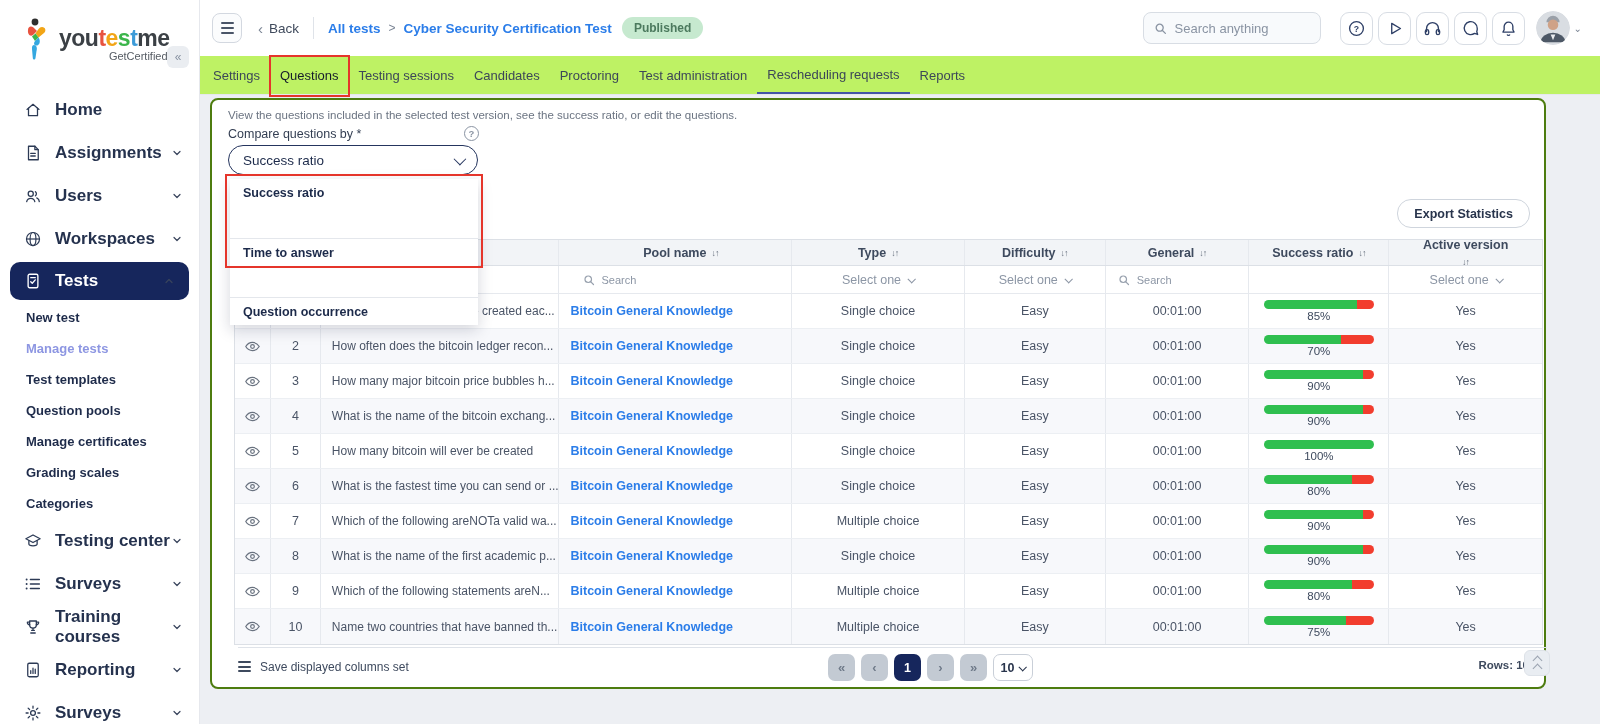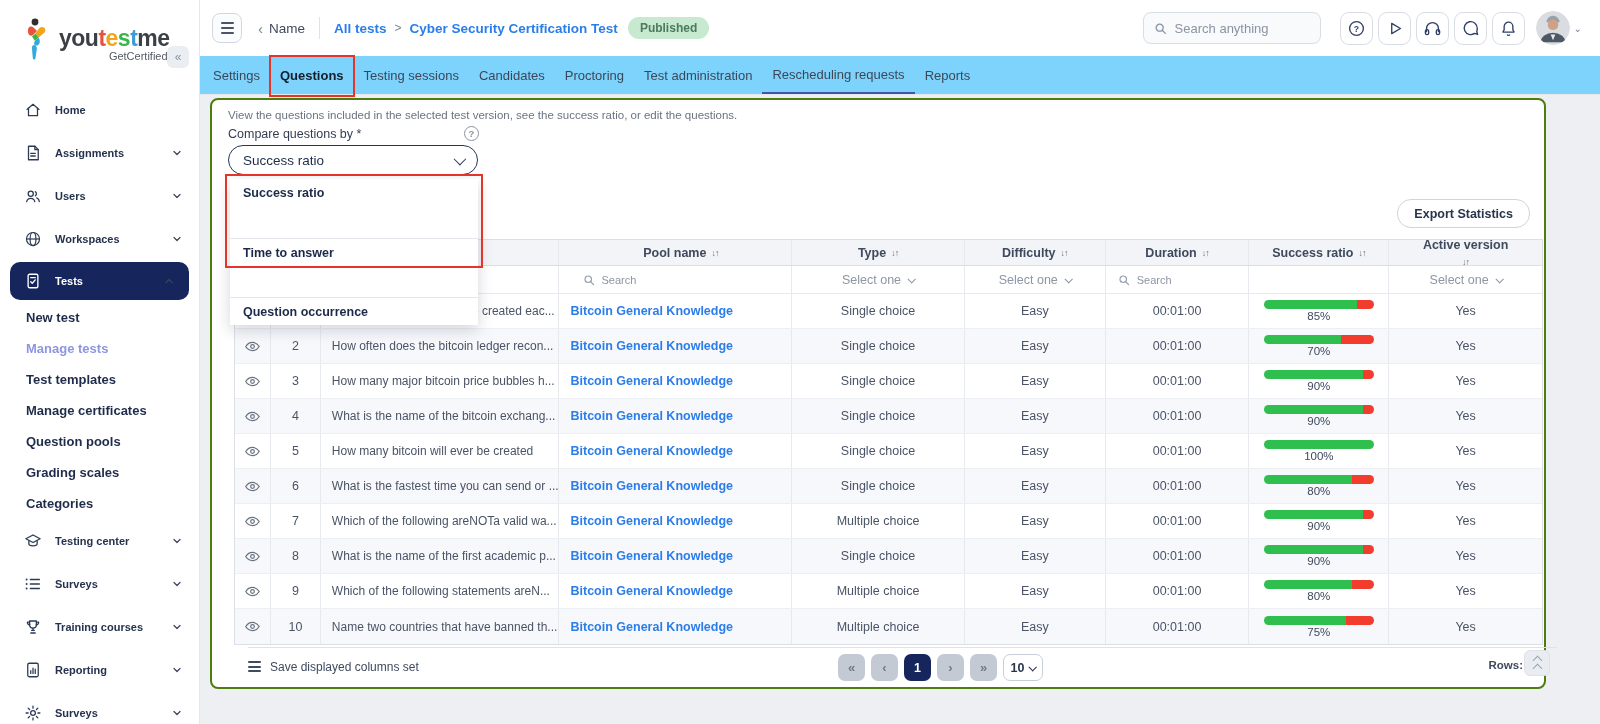--- a/index.html
+++ b/index.html
@@ -12,21 +12,21 @@
   .logo-wrap { position:relative; padding:18px 0 0 22px; height:88px; }
   .logo-row { display:flex; align-items:flex-start; }
   .logo-mark { width:30px; height:44px; margin-right:7px; }
   .logo-text { font-size:23px; font-weight:700; letter-spacing:-0.5px; line-height:40px; }
   .logo-tag { font-size:11px; color:#555b63; text-align:right; margin-top:-8px; padding-right:2px; }
   .collapse-btn { position:absolute; right:10px; top:46px; width:22px; height:22px; background:#eaedf1; border-radius:6px; color:#8a94a3; font-size:12px; display:flex; align-items:center; justify-content:center; cursor:pointer; }
   .snav { margin-top:0; }
   .snav-item { display:flex; align-items:center; height:43px; padding:0 16px 0 24px; cursor:pointer; }
   .snav-icon { width:18px; height:18px; margin-right:13px; display:flex; align-items:center; }
   .snav-icon svg { width:18px; height:18px; }
-  .snav-label { font-size:11px; font-weight:600; color:#25324e; flex:1; }
+  .snav-label { font-size:17px; font-weight:600; color:#25324e; flex:1; }
   .snav-chev { width:12px; height:12px; }
   .snav-item.active { background:#16265c; border-radius:10px; margin:2px 10px; height:38px; padding:0 14px; }
   .snav-item.active .snav-label { color:#fff; }
   .snav-sub { height:31px; display:flex; align-items:center; padding-left:26px; font-size:13px; font-weight:600; color:#1e2b4a; cursor:pointer; }
   .snav-sub.current { color:#8d96e2; }
 
   
   .topbar { position:absolute; left:200px; top:0; width:1400px; height:56px; background:#fff; display:flex; align-items:center; padding:0 18px 0 12px; }
   .hamburger-btn { width:30px; height:30px; border:1px solid #d3d8e0; border-radius:8px; display:flex; flex-direction:column; justify-content:center; align-items:center; gap:3px; cursor:pointer; background:#fbfcfd; }
   .hamburger-btn i { display:block; width:13px; height:2px; background:#4a5568; border-radius:1px; }
@@ -41,23 +41,23 @@
   .search-box svg { margin-right:8px; }
   .search-box input { border:none; outline:none; background:transparent; font-size:13px; color:#3f4a5c; width:130px; font-family:"Liberation Sans",sans-serif; }
   .search-box input::placeholder { color:#8a94a3; }
   .icon-btn { width:33px; height:33px; border:1px solid #d8dde4; border-radius:9px; background:#fff; display:flex; align-items:center; justify-content:center; cursor:pointer; }
   .icon-btn svg { width:19px; height:19px; }
   .avatar-wrap { display:flex; align-items:center; gap:4px; margin-left:6px; cursor:pointer; }
   .avatar { width:34px; height:34px; border-radius:50%; overflow:hidden; }
   .avatar-chev { color:#7a8494; font-size:10px; }
 
   
-  .tabbar { position:absolute; left:200px; top:56px; width:1400px; height:39px; background:#7dd3fc; border-bottom:1px solid #e6e8ec; display:flex; align-items:stretch; padding-left:3px; z-index:4; }
+  .tabbar { position:absolute; left:200px; top:56px; width:1400px; height:39px; background:#bef264; border-bottom:1px solid #e6e8ec; display:flex; align-items:stretch; padding-left:3px; z-index:4; }
   .tab { position:relative; display:flex; align-items:center; padding:0 10px; font-size:13px; color:#3c4758; cursor:pointer; }
-  .tab.active { font-weight:700; color:#161d2b; }
+  .tab.active { font-weight:400; color:#161d2b; }
   .tab.underlined { border-bottom:2px solid #4355a5; }
   .tab-annotation { position:absolute; left:-1px; right:-1px; top:-1px; bottom:-3px; border:2px solid #e5352b; pointer-events:none; }
 
   
   .content { position:absolute; left:200px; top:95px; width:1400px; height:629px; }
   .card { position:absolute; left:10px; top:3px; width:1336px; height:591px; background:#fff; border:2px solid #4d7c0f; border-radius:8px; }
   .panel-desc { position:absolute; left:16px; top:9px; font-size:11.5px; color:#6b7482; }
   .compare-label-row { position:absolute; left:16px; top:27px; display:flex; align-items:center; font-size:12.5px; color:#333e52; }
   .help-dot { position:absolute; left:252px; top:26px; width:15px; height:15px; border:1.3px solid #8a94a3; border-radius:50%; color:#8a94a3; font-size:9.5px; font-weight:700; display:flex; align-items:center; justify-content:center; }
   .compare-select { position:absolute; left:16px; top:45px; width:250px; height:30px; border:1.5px solid #25355e; border-radius:15px; display:flex; align-items:center; padding:0 14px; font-size:13.5px; color:#1c2a4a; cursor:pointer; background:#fff; }
@@ -95,21 +95,21 @@
   .c-act { width:153px; justify-content:center; }
   .pool-link { color:#2b7de9; font-weight:600; cursor:pointer; white-space:nowrap; }
   .eye-btn { cursor:pointer; display:flex; align-items:center; }
   .succ-wrap { display:flex; flex-direction:column; align-items:center; justify-content:center; gap:2px; width:100%; }
   .succ-bar { width:110px; height:9px; border-radius:5px; overflow:hidden; display:flex; }
   .succ-green { height:100%; }
   .succ-red { height:100%; flex:1; }
   .succ-label { font-size:11.5px; color:#3e4a5e; line-height:11px; }
 
   
-  .tfooter { position:absolute; left:36px; top:547px; width:1309px; height:38px; border-top:1px solid #dfe3e9; display:flex; align-items:center; }
+  .tfooter { position:absolute; left:26px; top:547px; width:1309px; height:38px; border-top:1px solid #dfe3e9; display:flex; align-items:center; }
   .save-cols { display:flex; align-items:center; gap:9px; font-size:12px; color:#3e4a5e; cursor:pointer; }
   .save-cols .bars { display:flex; flex-direction:column; gap:2.5px; }
   .save-cols .bars i { width:13px; height:2px; background:#3e4a5e; border-radius:1px; display:block; }
   .pagination { position:absolute; left:590px; top:6px; display:flex; align-items:center; gap:6px; }
   .pg-btn { width:27px; height:27px; border-radius:7px; background:#c3cad3; color:#6f7a89; font-size:13px; display:flex; align-items:center; justify-content:center; cursor:pointer; font-weight:700; }
   .pg-btn.page-active { background:#16265c; color:#fff; font-size:12.5px; }
   .pg-size { width:40px; height:27px; border:1px solid #c9cfd8; border-radius:7px; background:#fff; display:flex; align-items:center; justify-content:center; gap:5px; font-size:12.5px; color:#28344c; font-weight:600; cursor:pointer; }
   .rows-label { position:absolute; right:18px; top:11px; font-size:11.5px; font-weight:600; color:#3e4a5e; }
   .scroll-top { position:absolute; left:1312px; top:550px; width:26px; height:26px; background:#e9edf2; border:1px solid #dde2e8; border-radius:6px; display:flex; flex-direction:column; align-items:center; justify-content:center; cursor:pointer; z-index:8; }
   .scroll-top i { width:7px; height:7px; border-left:1.6px solid #9aa3b0; border-top:1.6px solid #9aa3b0; transform:rotate(45deg); display:block; margin-top:1px; }
@@ -203,24 +203,24 @@
         <div class="snav-sub">
           <span>New test</span>
         </div>
         <div class="snav-sub current">
           <span>Manage tests</span>
         </div>
         <div class="snav-sub">
           <span>Test templates</span>
         </div>
         <div class="snav-sub">
+          <span>Question pools</span>
+        </div>
+        <div class="snav-sub">
           <span>Manage certificates</span>
-        </div>
-        <div class="snav-sub">
-          <span>Question pools</span>
         </div>
         <div class="snav-sub">
           <span>Grading scales</span>
         </div>
         <div class="snav-sub">
           <span>Categories</span>
         </div>
         <div class="snav-item">
           <span class="snav-icon">
             <svg viewBox="0 0 24 24" fill="none" stroke="#2c3a55" stroke-width="1.7" stroke-linejoin="round" stroke-linecap="round">
@@ -286,21 +286,21 @@
   </div>
 
   <div class="topbar">
     <div class="hamburger-btn">
         <i></i>
         <i></i>
         <i></i>
       </div>
     <div class="back-link">
       <span class="back-chev">‹</span>
-      <span>Name</span>
+      <span>Back</span>
     </div>
     <div class="tb-divider"></div>
     <span class="crumb-link">All tests</span>
     <span class="crumb-sep">&gt;</span>
     <span class="crumb-link">Cyber Security Certification Test</span>
     <span class="badge-published">Published</span>
 
     <div class="tb-right">
       <div class="search-box">
         <svg width="13" height="13" viewBox="0 0 24 24" fill="none" stroke="#8a94a3" stroke-width="2.4" stroke-linecap="round">
@@ -416,21 +416,21 @@
             </div>
           <div class="tcell c-type">
               <span>Type</span>
               <span class="sort-ic">↓↑</span>
             </div>
           <div class="tcell c-diff">
               <span>Difficulty</span>
               <span class="sort-ic">↓↑</span>
             </div>
           <div class="tcell c-dur">
-              <span>Duration</span>
+              <span>General</span>
               <span class="sort-ic">↓↑</span>
             </div>
           <div class="tcell c-succ">
               <span>Success ratio</span>
               <span class="sort-ic">↓↑</span>
             </div>
           <div class="tcell c-act">
               <span>Active version</span>
               <span class="sort-ic">↓↑</span>
             </div>

